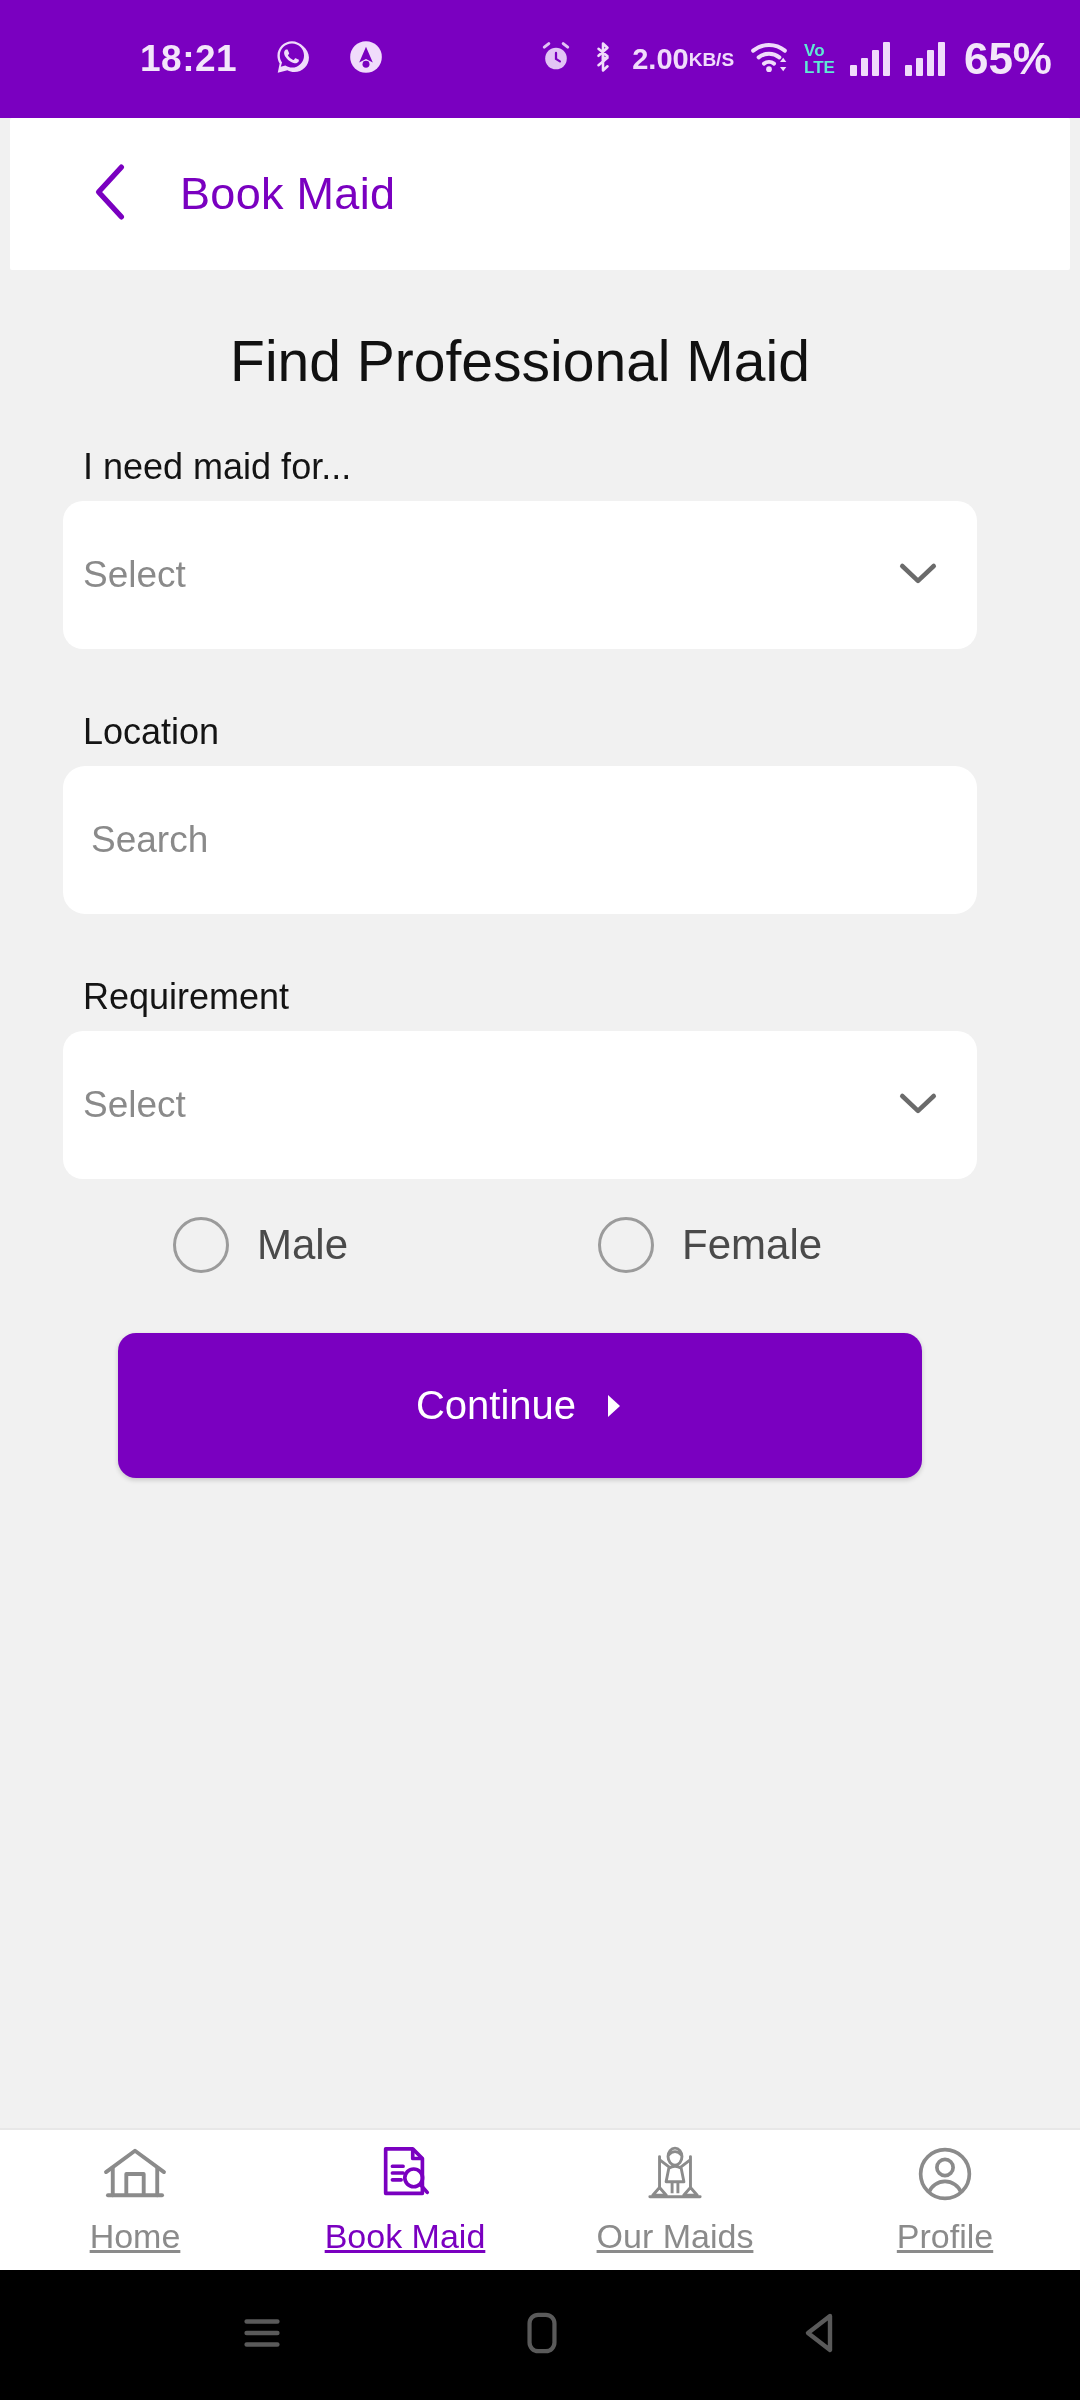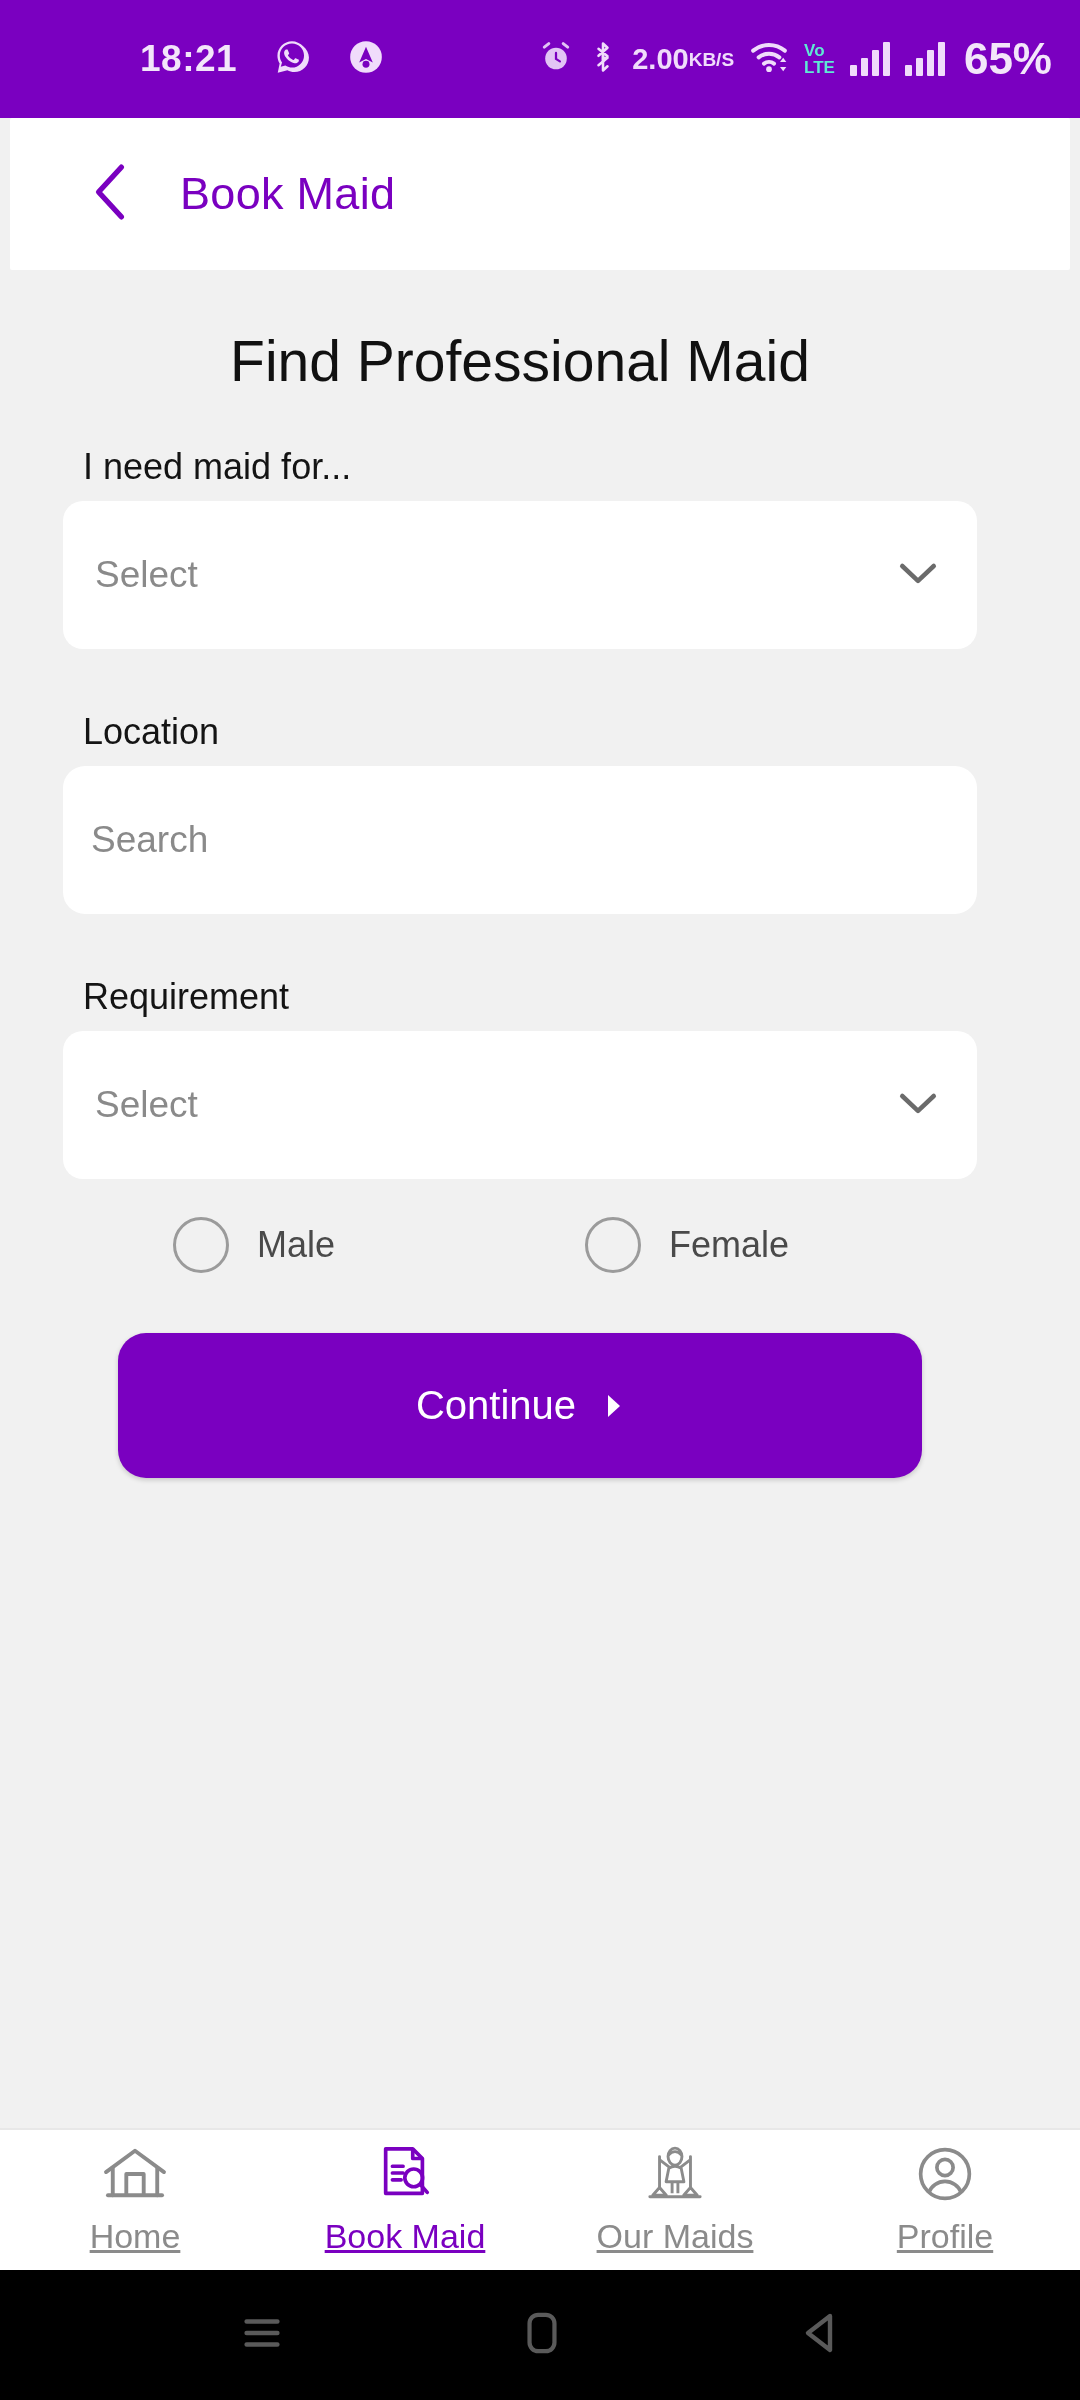--- a/index.html
+++ b/index.html
@@ -136,21 +136,21 @@
     font-size: 36px;
     margin-bottom: 13px;
     margin-left: 20px;
   }
   .field-box {
     background: #ffffff;
     border-radius: 20px;
     height: 148px;
     display: flex;
     align-items: center;
-    padding: 0 38px 0 32px;
+    padding: 0 38px 0 20px;
     box-sizing: border-box;
     justify-content: space-between;
   }
   .field-box.flat { border-radius: 22px; padding-left: 28px; }
   .field-value {
     color: #8a8a8a;
     font-size: 37px;
   }
   .chev-down { display: block; }
   .field-gap { height: 62px; }
@@ -168,29 +168,29 @@
   .radio-item.second { margin-left: 250px; }
   .radio-circle {
     width: 56px;
     height: 56px;
     border-radius: 50%;
     border: 3px solid #9b9b9b;
     box-sizing: border-box;
   }
   .radio-label {
     color: #4a4a4a;
-    font-size: 36px;
+    font-size: 42px;
     margin-left: 28px;
   }
 
   
   .continue-wrap { padding: 0 55px; margin-top: 60px; }
   .continue-btn {
     background: #7a00c0;
-    border-radius: 28px;
+    border-radius: 18px;
     height: 145px;
     display: flex;
     align-items: center;
     justify-content: center;
     color: #ffffff;
     font-size: 40px;
     box-shadow: 0 2px 5px rgba(0,0,0,0.18);
   }
   .continue-arrow {
     margin-left: 28px;

